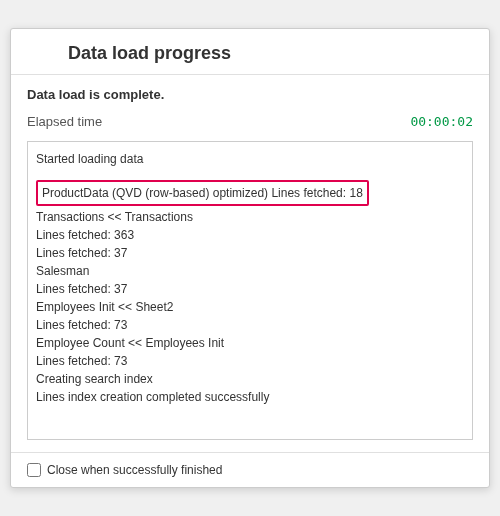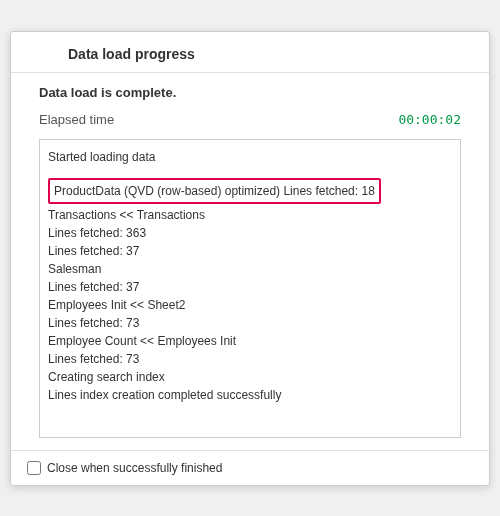--- a/index.html
+++ b/index.html
@@ -29,27 +29,27 @@
       box-shadow: 0 2px 8px rgba(0,0,0,0.15);
     }
 
     .dialog-header {
       padding: 14px 16px 10px 16px;
       border-bottom: 1px solid #e0e0e0;
     }
 
     .dialog-title {
       font-weight: bold;
-      font-size: 14px;
+      font-size: 18px;
       color: #333333;
       padding-left: 41px;
     }
 
     .dialog-body {
-      padding: 12px 28px;
+      padding: 12px 16px;
       flex: 1;
     }
 
     .status-complete {
       font-weight: bold;
       font-size: 13px;
       color: #333333;
       margin-bottom: 12px;
     }
 

